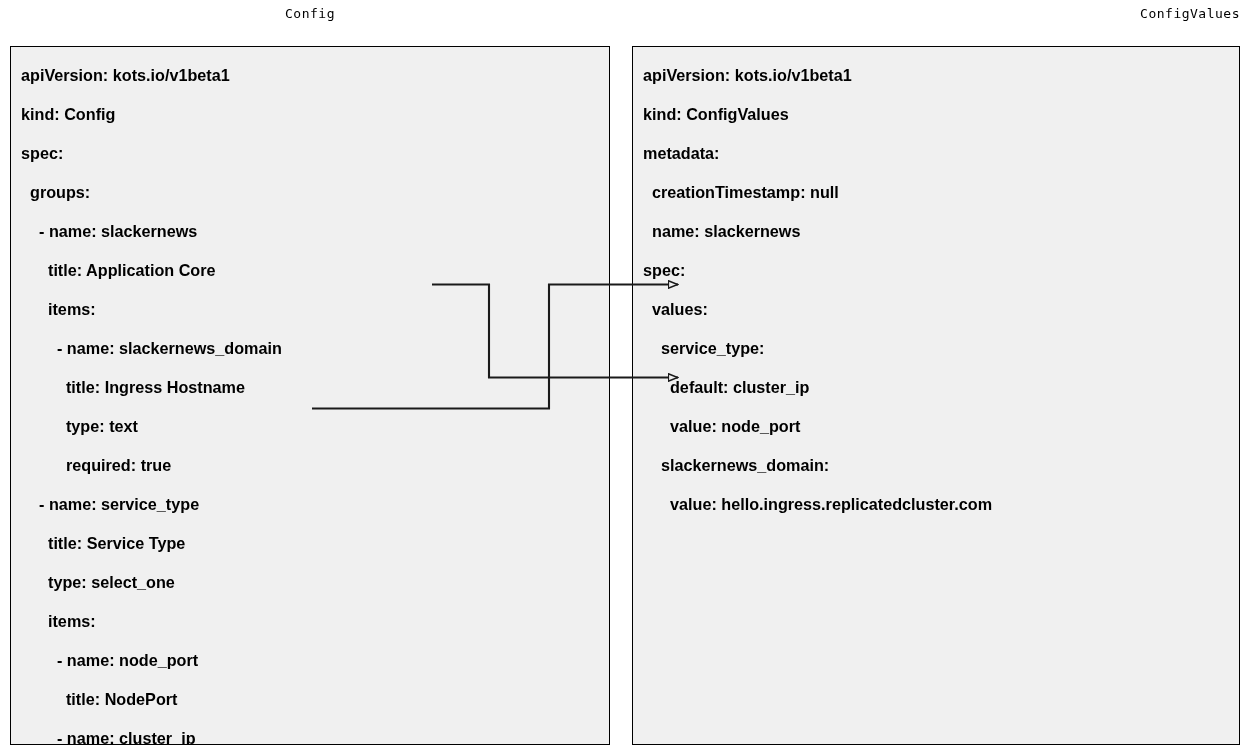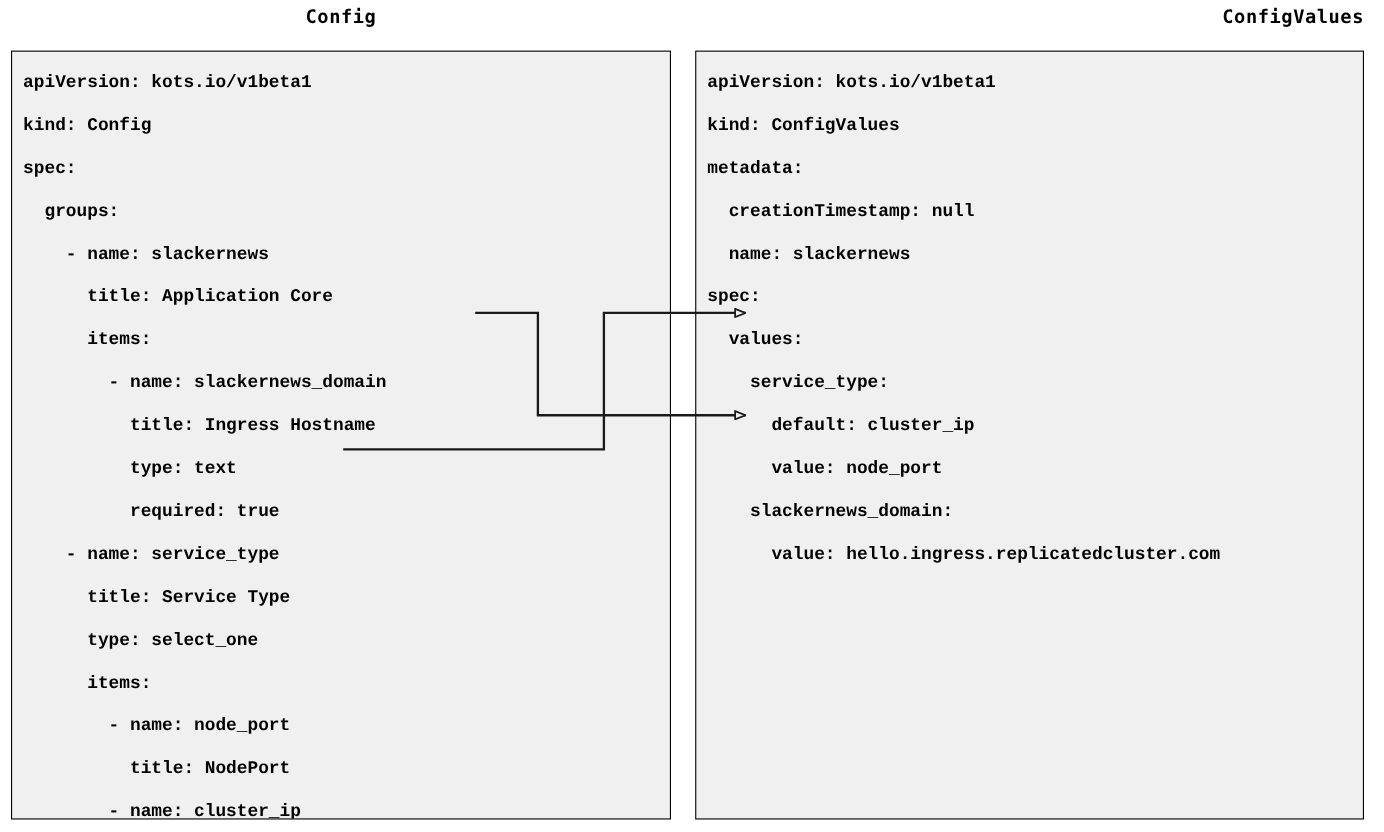--- a/index.html
+++ b/index.html
@@ -18,22 +18,22 @@
   .diagram {
     position: absolute;
     inset: 0;
   }
 
   
   .panel-title {
     position: absolute;
     top: 6px;
     font-family: "DejaVu Sans Mono", "Liberation Mono", monospace;
-    font-size: 17px;
-    font-weight: bold;
+    font-size: 13px;
+    font-weight: normal;
     color: #000000;
     text-align: center;
     letter-spacing: 0.5px;
     white-space: nowrap;
   }
   #title-config   { left: 10px;  width: 600px; }
   #title-values   { left: 632px; width: 608px; text-align: right; }
 
   
   .panel {
@@ -61,21 +61,21 @@
     position: absolute;
     left: 0;
     top: 0;
     padding: 9px 0 0 10px;
     margin: 0;
   }
   .yaml-line {
     display: block;
     height: 39px;
     line-height: 39px;
-    font-family: Liberation Mono, monospace;
+    font-family: Liberation Sans, sans-serif;
     font-size: 16.2px;
     font-weight: bold;
     color: #000000;
     white-space: pre;
     letter-spacing: 0px;
   }
 
   
   #connectors {
     position: absolute;

